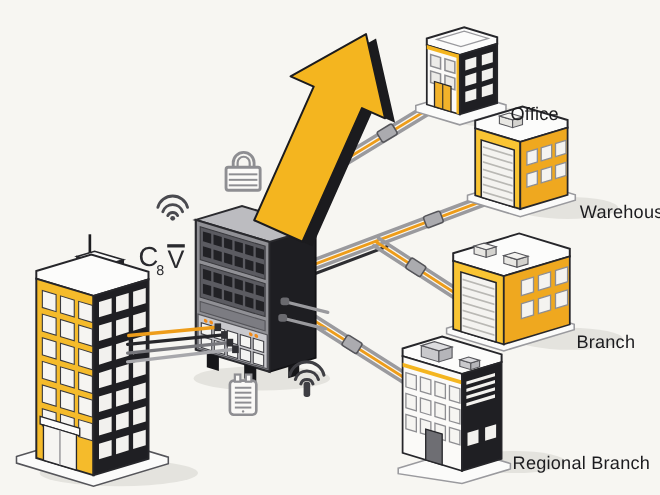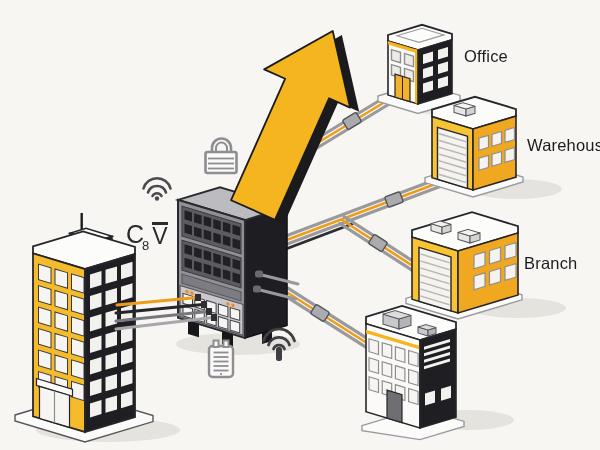--- a/index.html
+++ b/index.html
@@ -4,20 +4,21 @@
 <style>
   html,body{margin:0;padding:0;background:#e9e8e5;}
   .stage{
     position:relative;width:600px;height:450px;overflow:hidden;
     background:#f7f6f2;font-family:"Liberation Sans",sans-serif;
   }
   .stage svg{position:absolute;left:0;top:0;}
   .site-label{
     position:absolute;color:#1c1c1f;font-size:16.5px;letter-spacing:.2px;
     white-space:nowrap;
+    margin-top:48px;
   }
   .glyph-cluster{
     position:absolute;left:126px;top:222px;color:#2a2a2e;
     display:flex;align-items:flex-start;line-height:1;
   }
   .glyph-c{font-size:25px;}
   .glyph-sub{font-size:13px;margin-top:17px;margin-left:-2px;}
   .glyph-v{font-size:23px;border-top:3px solid #2a2a2e;margin-left:3px;padding-top:0;}
 </style>
 </head>
@@ -439,19 +440,20 @@
     <path d="M 263.5 341 a 16 16 0 0 1 31 0"></path>
     <path d="M 268.5 345 a 11 11 0 0 1 21 0"></path>
     <path d="M 273.5 349 a 5.8 5.8 0 0 1 11 0"></path>
     <rect x="276" y="347" width="6" height="14" rx="2.5" fill="#3e3e43" stroke="none"></rect>
   </g>
 </svg>
 
   <span class="site-label" style="left:464px;top:47px">Office</span>
   <span class="site-label" style="left:527px;top:136px">Warehouse</span>
   <span class="site-label" style="left:524px;top:254px">Branch</span>
+  <span class="site-label" style="left:466px;top:364px">Regional Branch</span>
 
   <span class="glyph-cluster">
     <span class="glyph-c">C</span>
     <span class="glyph-sub">8</span>
     <span class="glyph-v">V</span>
   </span>
 </div>
 
 </body></html>

